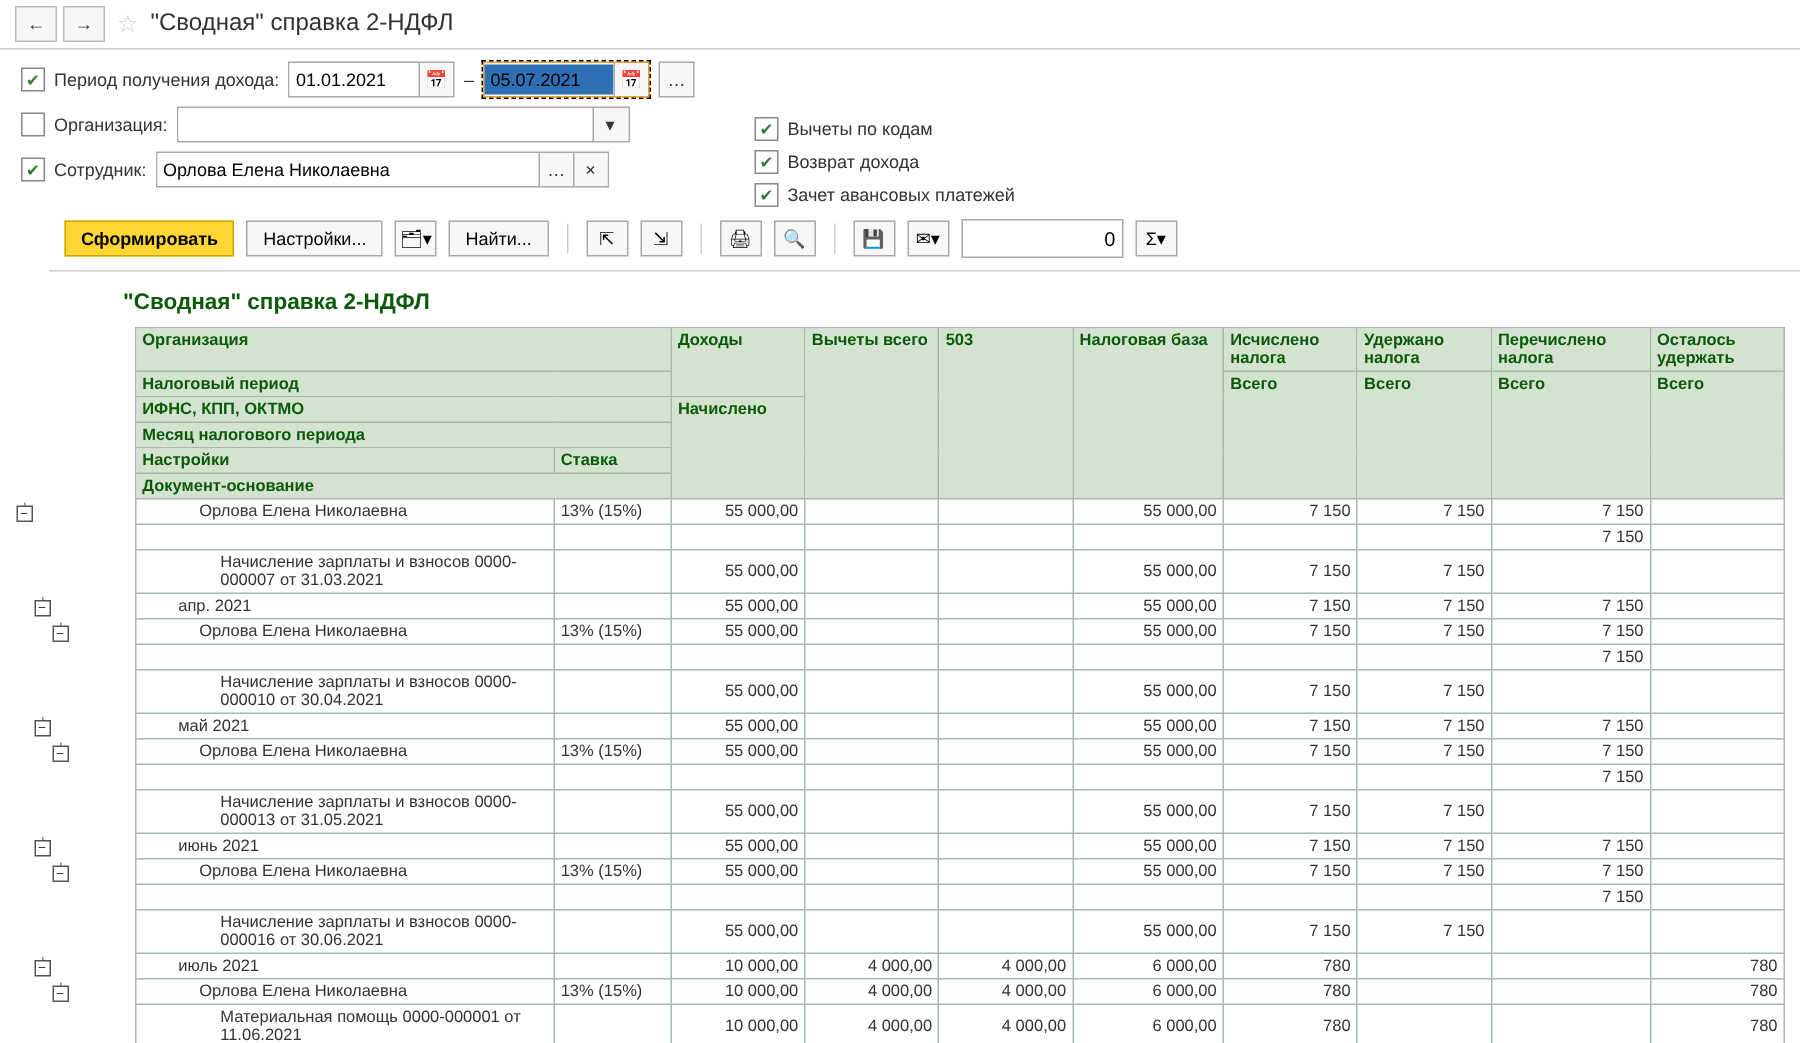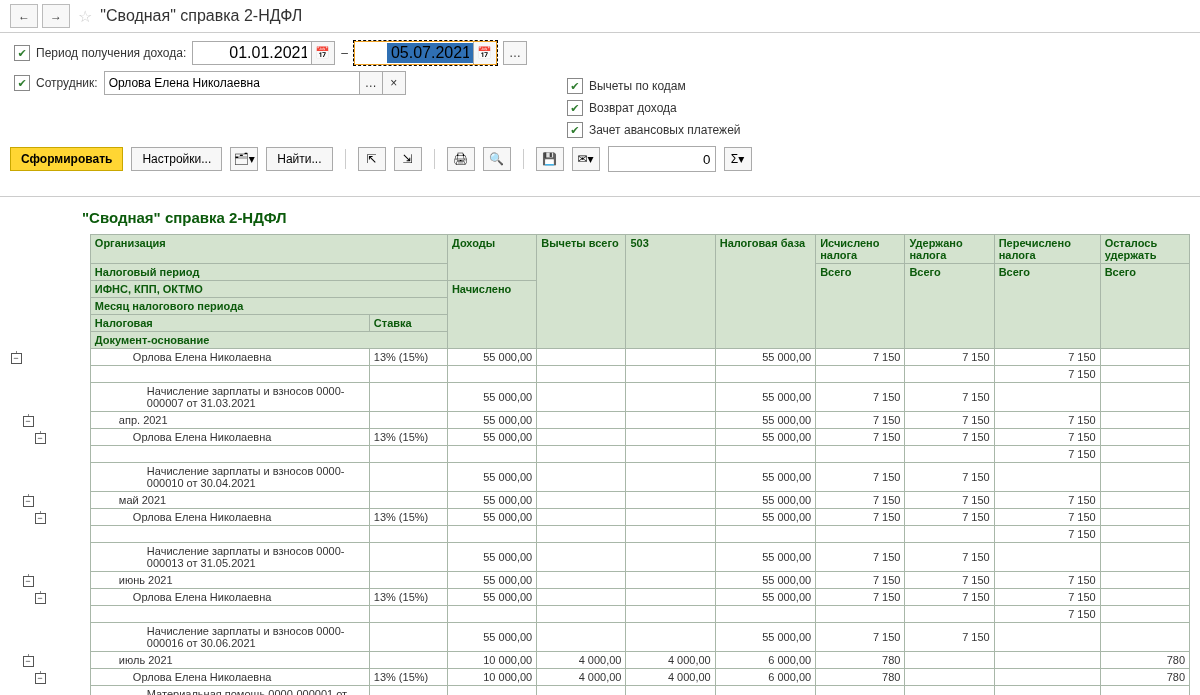--- a/index.html
+++ b/index.html
@@ -33,22 +33,21 @@
     font-size: 11px; background: #fff;
   }
   .chk.checked::after { content: "✔"; color: #2f7d2f; }
   .date-field {
     display: inline-flex; border: 1px solid #aaa; height: 22px;
     align-items: center;
   }
   .date-field.hl { outline: 1px dashed #000; border-color: #f0a020; }
   .date-input {
     border: none; width: 78px; height: 20px; padding: 0 4px;
-    font-size: 16px;
-    margin-left: 32px;
+    font-size: 12px;
   }
   .date-input.sel { background: #2f6fb3; color: #000000; }
   .cal-btn {
     width: 22px; height: 22px; border-left: 1px solid #aaa;
     display: inline-flex; align-items: center; justify-content: center;
     background: #f7f7f7; cursor: pointer;
   }
   .sq-btn {
     width: 22px; height: 22px; border: 1px solid #aaa;
     display: inline-flex; align-items: center; justify-content: center;
@@ -56,21 +55,21 @@
   }
   .combo {
     display: inline-flex; border: 1px solid #aaa; height: 22px;
     align-items: center; background: #fff;
   }
   .combo-input { border: none; height: 20px; padding: 0 4px; font-size: 12px; }
   .combo .sq-btn { border: none; border-left: 1px solid #aaa; }
   .label { white-space: nowrap; }
   .action-bar {
     display: flex; align-items: center; gap: 8px;
-    padding: 4px 10px 24px; border-bottom: 1px solid #ccc;
+    padding: 4px 10px 8px; border-bottom: 1px solid #ccc; margin-left: 33px;
   }
   .btn {
     height: 24px; padding: 0 10px; border: 1px solid #aaa;
     background: #f7f7f7; display: inline-flex; align-items: center; gap: 4px;
     cursor: pointer; font-size: 12px;
   }
   .btn.primary { background: #ffd633; border-color: #c9a700; font-weight: bold; }
   .btn.icon { width: 28px; padding: 0; justify-content: center; }
   .num-field {
     width: 100px; height: 22px; border: 1px solid #aaa;
@@ -139,20 +138,28 @@
       <span class="date-field">
         <input class="date-input" value="01.01.2021" style="">
         <span class="cal-btn">📅</span>
       </span>
       <span class="label">–</span>
       <span class="date-field hl">
         <input class="date-input sel" value="05.07.2021" style="">
         <span class="cal-btn">📅</span>
       </span>
       <span class="sq-btn">…</span>
+    </div>
+    <div class="filter-row">
+      <span class="chk"></span>
+      <span class="label">Организация:</span>
+      <span class="combo" style="width:300px;">
+        <input class="combo-input" style="width: 268px;" value="">
+        <span class="sq-btn">▾</span>
+      </span>
     </div>
     <div class="filter-row">
       <span class="chk checked"></span>
       <span class="label">Сотрудник:</span>
       <span class="combo" style="width:300px;">
         <input class="combo-input" style="width: 248px;" value="Орлова Елена Николаевна">
         <span class="sq-btn">…</span>
         <span class="sq-btn">×</span>
       </span>
     </div>
@@ -228,21 +235,21 @@
         <th rowspan="5">Всего</th>
       </tr>
       <tr>
         <th colspan="2">ИФНС, КПП, ОКТМО</th>
         <th rowspan="4">Начислено</th>
       </tr>
       <tr>
         <th colspan="2">Месяц налогового периода</th>
       </tr>
       <tr>
-        <th>Налоговая</th>
+        <th>Настройки</th>
         <th>Ставка</th>
       </tr>
       <tr>
         <th colspan="2">Документ-основание</th>
       </tr>
     </thead>
     <tbody id="report-body">
         <tr>
           <td class="tree-cell">
             <div class="tree-inner">

